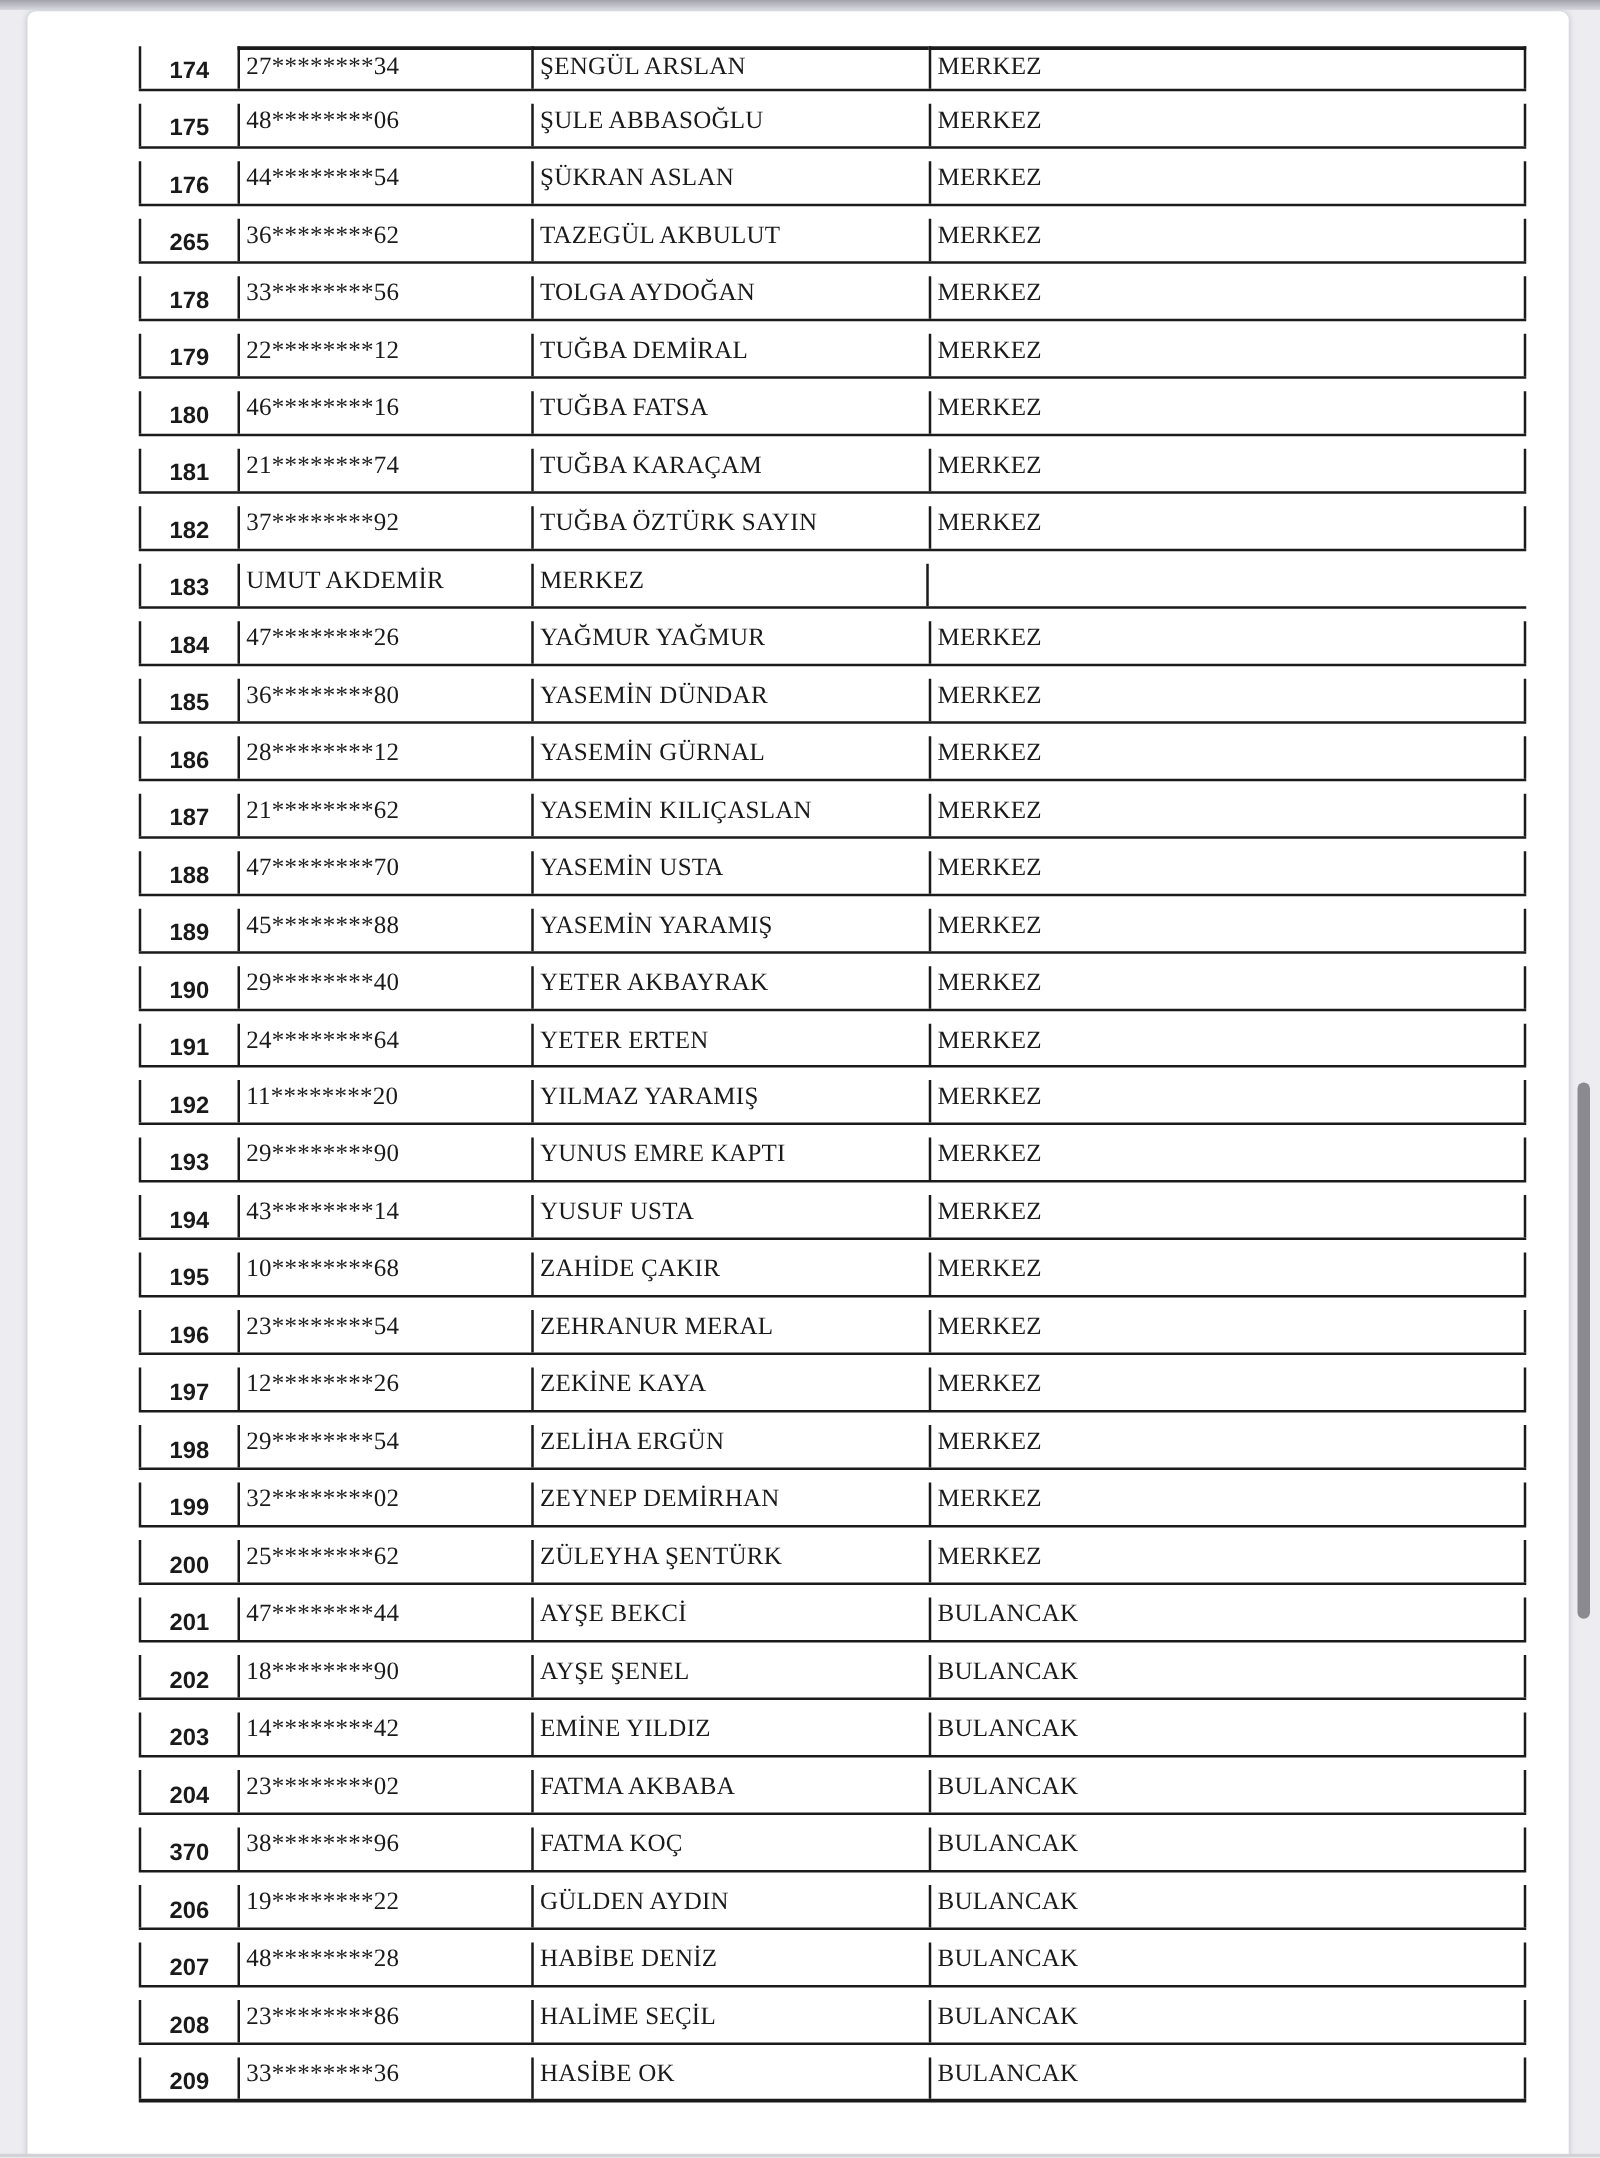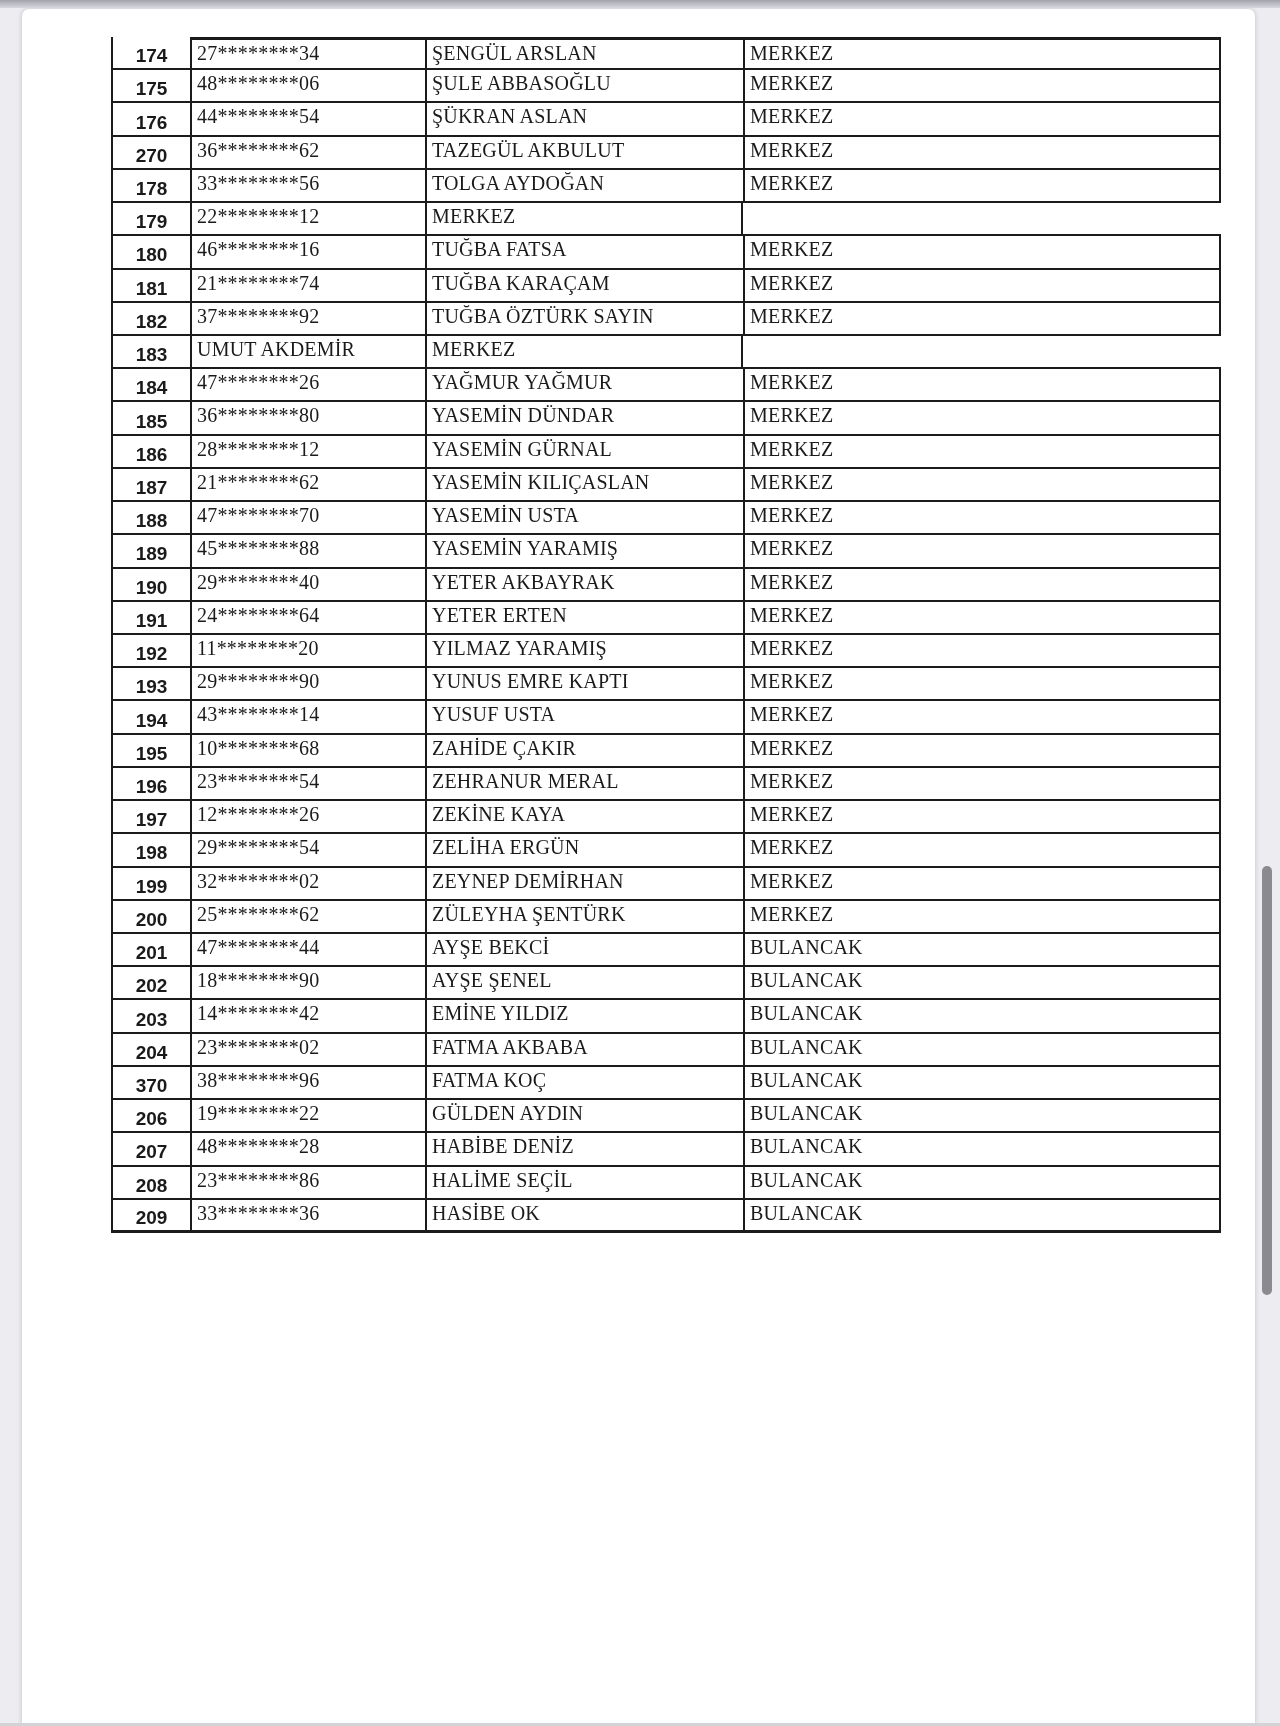--- a/index.html
+++ b/index.html
@@ -29,24 +29,25 @@
     z-index:3;
   }
   .page{
     position:absolute;left:22px;top:9px;width:1233px;height:1717px;
     background:var(--page);
     border-radius:7px 7px 0 0;
     box-shadow:0 0 5px rgba(40,40,60,0.22);
     z-index:1;
   }
   .records-table{
-    position:absolute;left:111px;top:37px;width:1110px;height:1196px;
+    position:absolute;left:111px;top:37px;width:1110px;height:1645px;
     display:grid;
     grid-template-rows:repeat(36,1fr);
     z-index:2;
+    gap:10px;
   }
   .row{
     display:grid;
     grid-template-columns:79px 235px 318px 478px;
     border-bottom:2px solid var(--line);
   }
   .row:last-child{border-bottom:3px solid var(--line);}
   .cell{
     overflow:hidden;
     color:var(--ink);
@@ -101,36 +102,37 @@
   </div>
 
   <div class="row">
     <div class="cell num">176</div>
     <div class="cell id">44********54</div>
     <div class="cell name">ŞÜKRAN ASLAN</div>
     <div class="cell district">MERKEZ</div>
   </div>
 
   <div class="row">
-    <div class="cell num">270</div>
+    <div class="cell num">265</div>
     <div class="cell id">36********62</div>
     <div class="cell name">TAZEGÜL AKBULUT</div>
     <div class="cell district">MERKEZ</div>
   </div>
 
   <div class="row">
     <div class="cell num">178</div>
     <div class="cell id">33********56</div>
     <div class="cell name">TOLGA AYDOĞAN</div>
     <div class="cell district">MERKEZ</div>
   </div>
 
   <div class="row">
     <div class="cell num">179</div>
     <div class="cell id">22********12</div>
+    <div class="cell name">TUĞBA DEMİRAL</div>
     <div class="cell district">MERKEZ</div>
   </div>
 
   <div class="row">
     <div class="cell num">180</div>
     <div class="cell id">46********16</div>
     <div class="cell name">TUĞBA FATSA</div>
     <div class="cell district">MERKEZ</div>
   </div>
 

